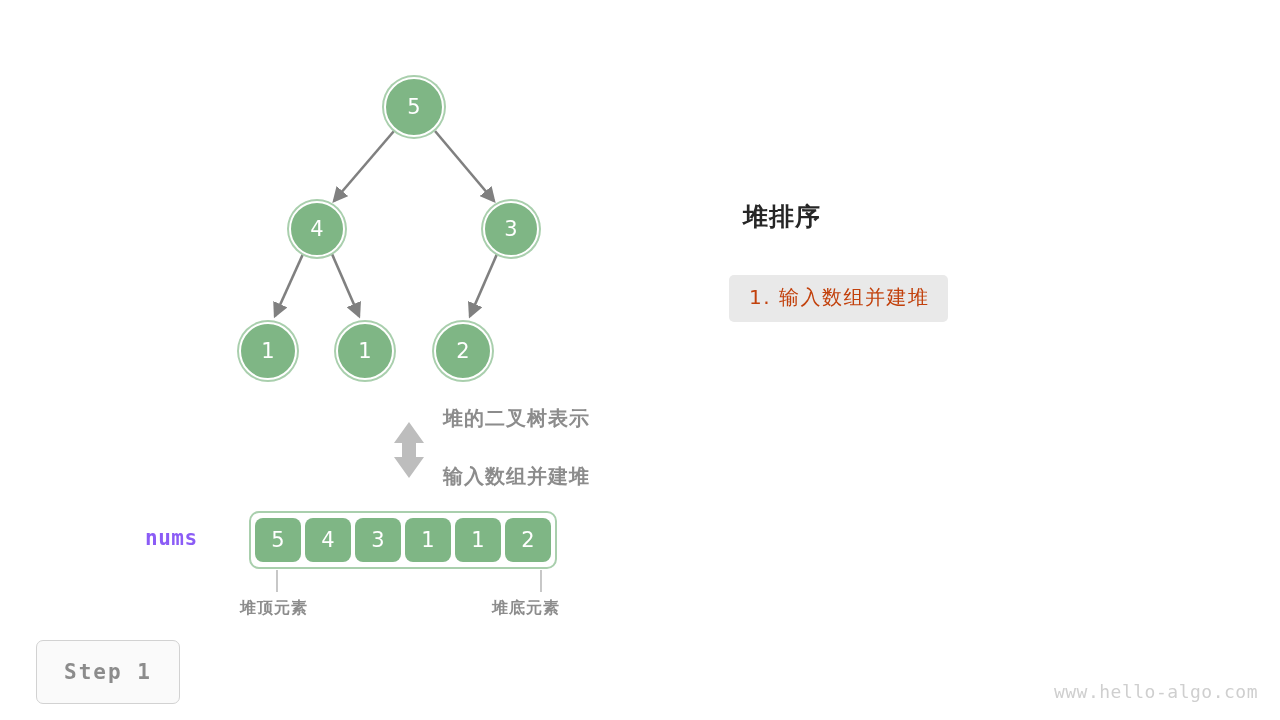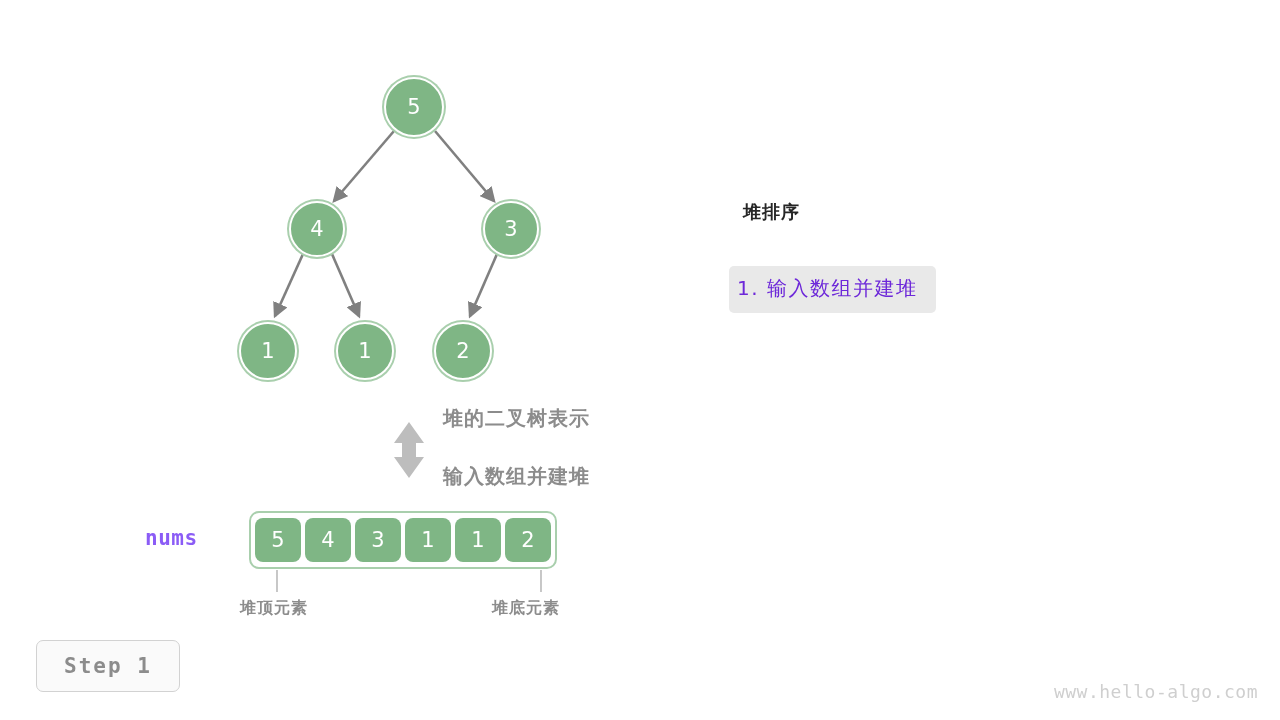--- a/index.html
+++ b/index.html
@@ -45,33 +45,33 @@
   }
 
   
   #info-panel {
     position: absolute;
     left: 729px;
     top: 200px;
     width: 420px;
   }
   #panel-title {
-    font-size: 18px;
+    font-size: 25px;
     font-weight: bold;
     color: #262626;
     letter-spacing: 1px;
     margin: 0 0 42px 14px;
   }
   .step-item {
     display: inline-block;
     background: #e9e9e9;
     border-radius: 5px;
-    padding: 9px 19px 11px 8px;
+    padding: 9px 19px 11px 20px;
     font-size: 20px;
-    color: #6d28d9;
+    color: #c2410c;
     letter-spacing: 1.5px;
     font-family: "DejaVu Sans", "Liberation Sans", sans-serif;
   }
 
   
   .rep-caption {
     position: absolute;
     font-size: 20px;
     font-weight: bold;
     color: #8c8c8c;
@@ -130,21 +130,21 @@
   }
   #ptr-top    { left: 240px; top: 598px; }
   #ptr-bottom { left: 492px; top: 598px; }
 
   
   #step-badge {
     position: absolute;
     left: 36px;
     top: 640px;
     width: 144px;
-    height: 52px;
+    height: 64px;
     border: 1px solid #d2d2d2;
     border-radius: 7px;
     background: #fafafa;
     display: flex;
     align-items: center;
     justify-content: center;
     font-family: "DejaVu Sans Mono", "Liberation Mono", monospace;
     font-size: 21px;
     font-weight: bold;
     color: #8c8c8c;

